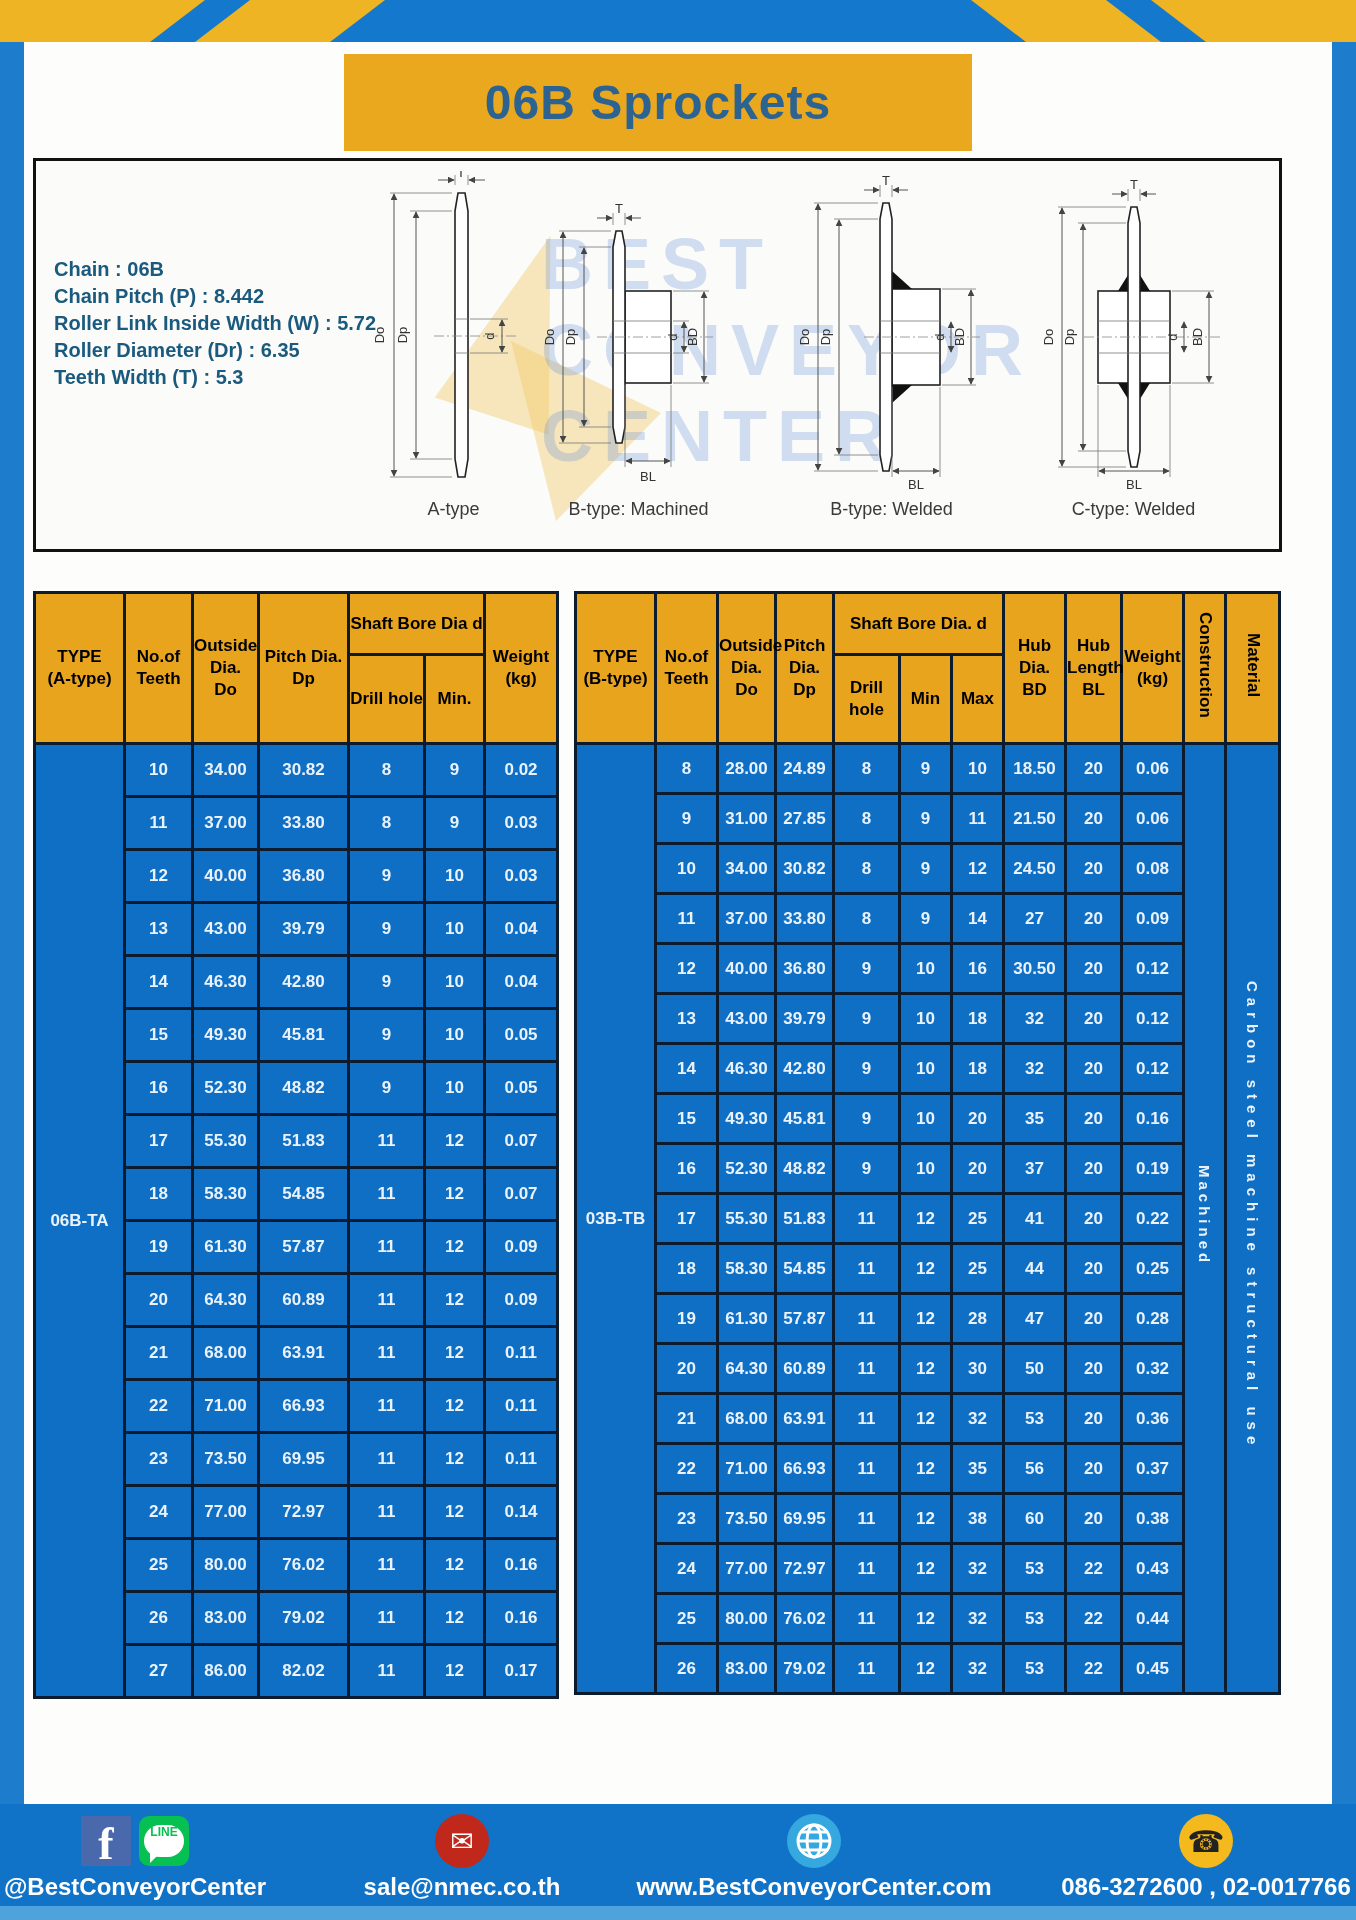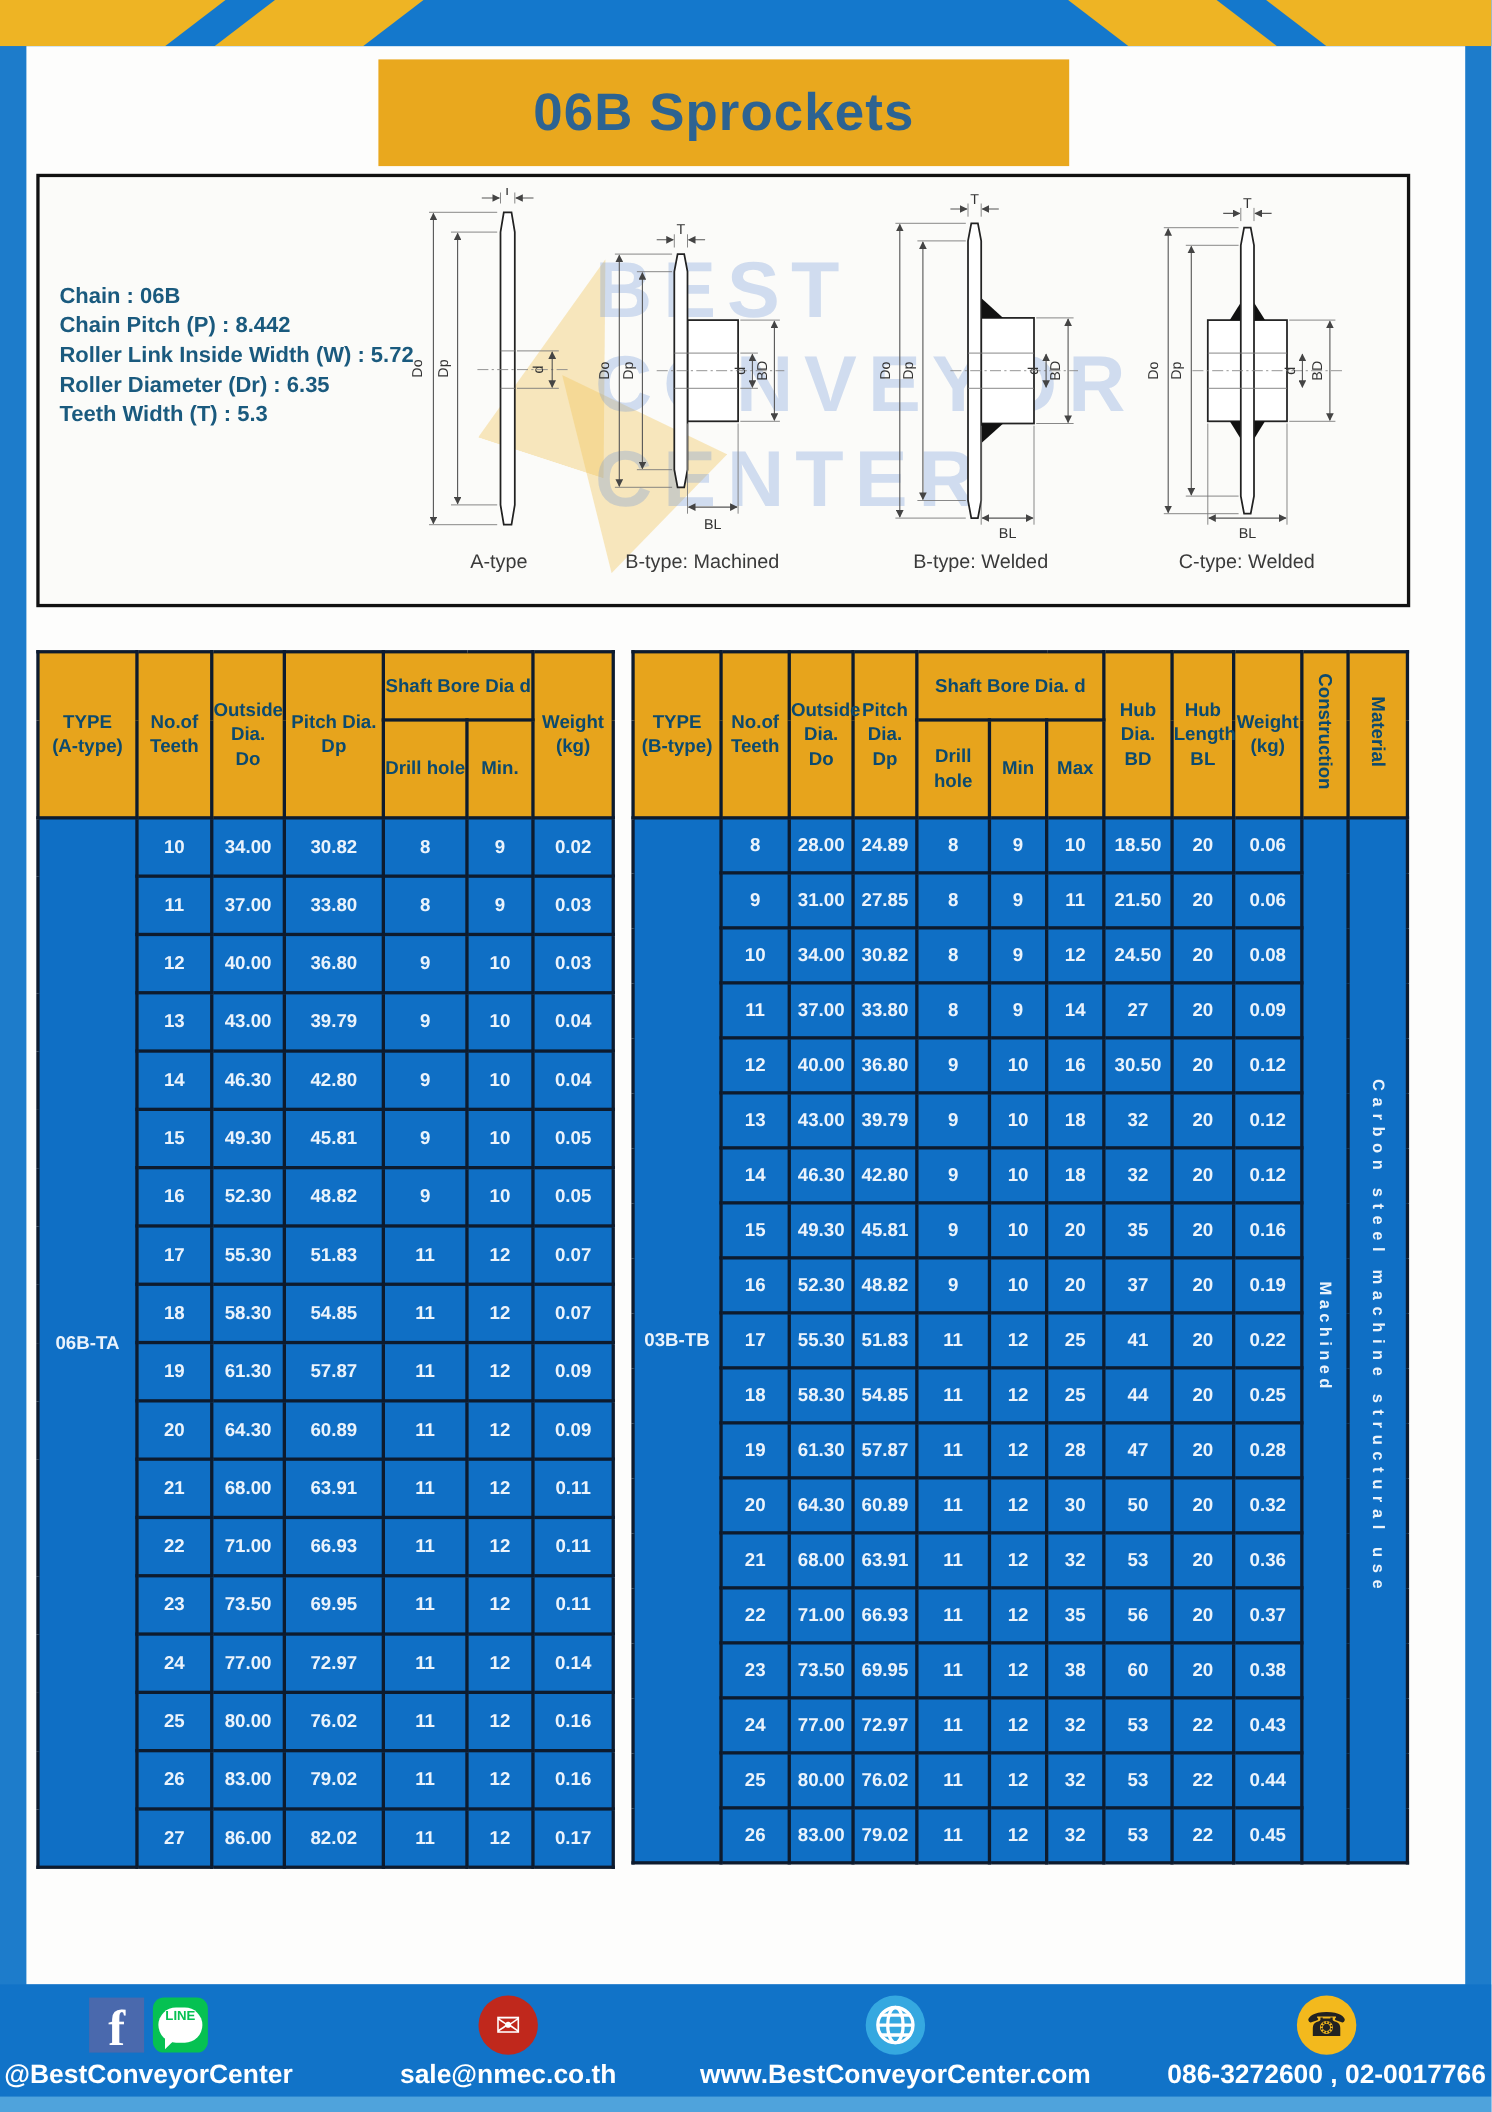--- a/index.html
+++ b/index.html
@@ -37,21 +37,21 @@
   .hub{fill:#ffffff;stroke:#222;stroke-width:1.6;}
   .weld{fill:#111;stroke:none;}
   .dimtext{font-size:13px;fill:#333;}
 
   
   .tables{position:absolute;left:33px;top:591px;width:1246px;}
   table{border-collapse:collapse;table-layout:fixed;}
   #table-a{position:absolute;left:0;top:0;width:523px;}
   #table-b{position:absolute;left:541px;top:0;width:705px;}
   th,td{border:3px solid #0d1b2e;padding:0;text-align:center;vertical-align:middle;}
-  thead th{background:#E7A41C;color:#0c4a6e;font-weight:bold;font-size:17px;white-space:pre-line;line-height:22px;}
+  thead th{background:#E7A41C;color:#000000;font-weight:bold;font-size:17px;white-space:pre-line;line-height:22px;}
   tbody td{background:#0F6FC5;color:#eaf3fc;font-weight:bold;font-size:17px;}
   #table-a thead tr:first-child{height:62px;}
   #table-a thead tr:last-child{height:89px;}
   #table-b thead tr:first-child{height:62px;}
   #table-b thead tr:last-child{height:89px;}
   #table-a tbody tr{height:53px;}
   #table-b tbody tr{height:50px;}
   .vtext{writing-mode:vertical-rl;display:inline-block;}
   td.vcell span{writing-mode:vertical-rl;display:inline-block;font-size:15px;}
   td.construction-cell span{letter-spacing:4px;}

